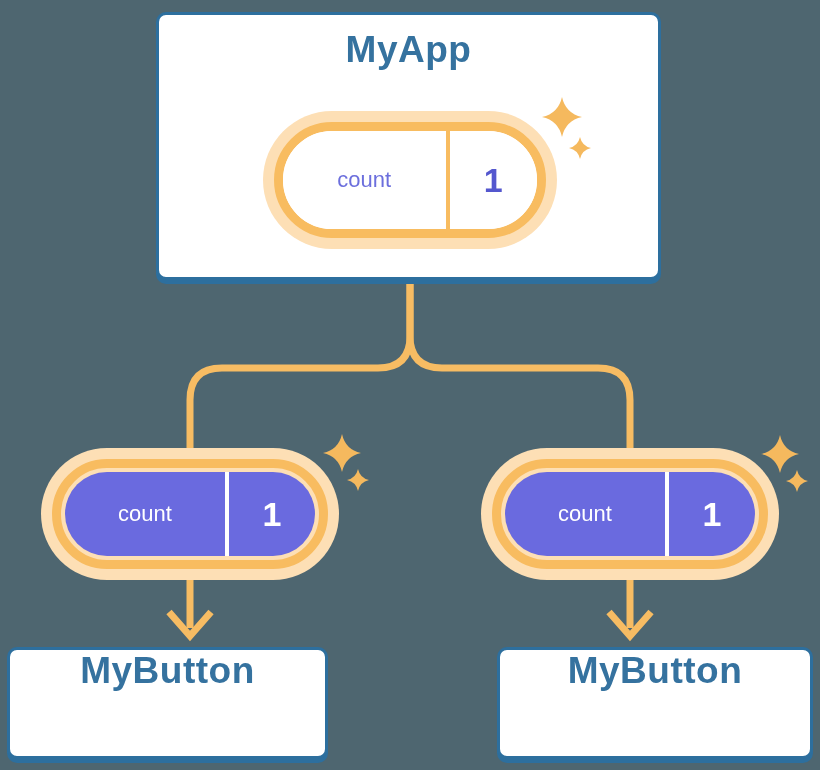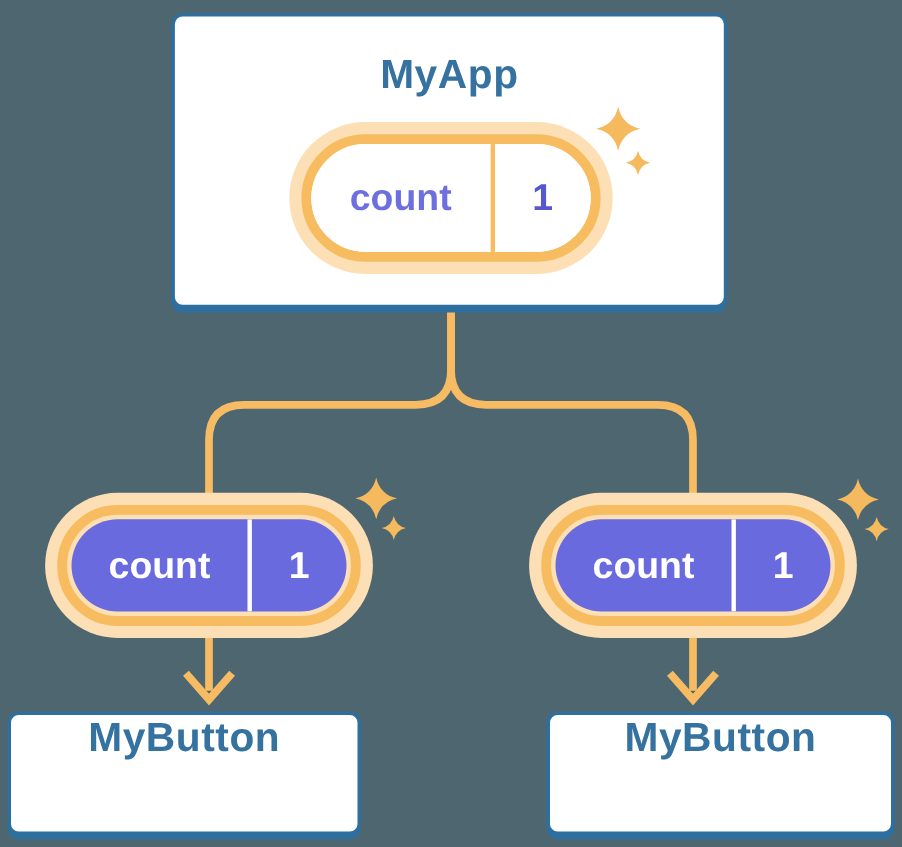--- a/index.html
+++ b/index.html
@@ -22,21 +22,21 @@
     border-radius: 10px;
     box-shadow: 0 4px 0 #2D6F9E;
     z-index: 1;
     display: flex; justify-content: center;
   }
   .card.root  { left: 156px; top: 12px;  width: 505px; height: 268px; align-items: flex-start; }
   .card.leaf-left  { left: 7px;   top: 647px; width: 321px; height: 112px; }
   .card.leaf-right { left: 497px; top: 647px; width: 316px; height: 112px; }
 
   .card-title { font-size: 37px; font-weight: 600; color: #35729F; letter-spacing: 0.5px; }
-  .root .card-title { margin-top: 32px; }
+  .root .card-title { margin-top: 14px; }
 
   .pill {
     position: absolute; z-index: 2;
     border: 9px solid #F8BC60;
     box-shadow: 0 0 0 11px #FDDFB5;
     border-radius: 999px;
     display: flex;
   }
   .pill.state { left: 274px; top: 122px; width: 272px; height: 116px; background: #FFFFFF; }
   .pill.props { width: 276px; height: 110px; background: #FDDFB5; padding: 4px; }
@@ -47,21 +47,21 @@
   .state .pill-body { background: #FFFFFF; }
   .props .pill-body { background: #6A6ADF; }
 
   .cell { display: flex; align-items: center; justify-content: center; }
   .cell.name  { width: 64%; }
   .cell.value { flex: 1; }
   .pill-divider { width: 4px; }
   .state .pill-divider { background: #F8BC60; }
   .props .pill-divider { background: #FFFFFF; }
 
-  .name-text  { font-size: 34px; font-weight: 700; color: #6C6FDD; }
+  .name-text  { font-size: 22px; font-weight: 400; color: #6C6FDD; }
   .value-text { font-size: 34px; font-weight: 700; color: #5457CE; }
   .props .name-text, .props .value-text { color: #FFFFFF; }
 </style>
 </head>
 <body>
 
 <div class="stage">
 
   <svg class="layer connector-layer" viewBox="0 0 820 770" fill="none" stroke="#F7BC63" stroke-width="7">
     <path d="M410 275 V336 Q410 368 378 368 H222 Q190 368 190 400 V470"></path>

